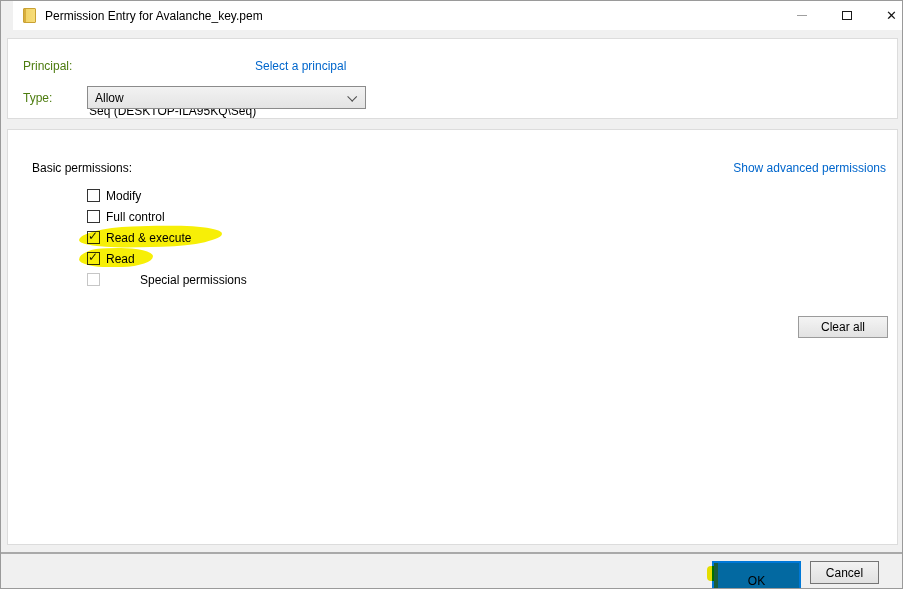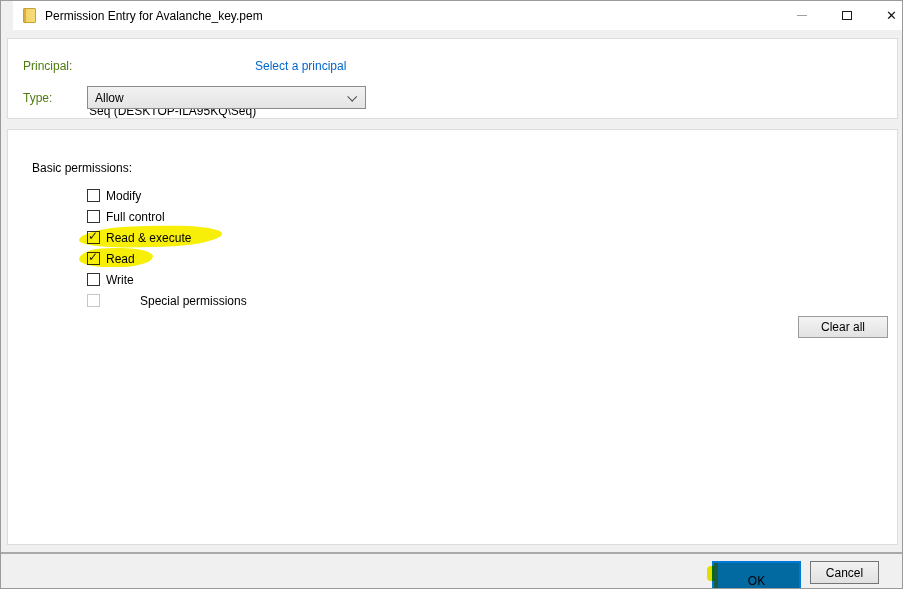--- a/index.html
+++ b/index.html
@@ -91,20 +91,21 @@
     <a class="link" id="principal-link">Select a principal</a>
     <div class="field-label" id="type-label">Type:</div>
     <div id="type-select">
       <span>Allow</span>
       <span id="type-chevron"></span>
     </div>
   </div>
 
   <div class="panel" id="panel-permissions">
     <div id="basic-label">Basic permissions:</div>
+    <a class="link" id="advanced-link">Show advanced permissions</a>
     <div id="perm-list">
         <div class="perm-row">
           <span class="checkbox"></span>
           <span class="perm-label">Modify</span>
         </div>
         <div class="perm-row">
           <span class="checkbox"></span>
           <span class="perm-label">Full control</span>
         </div>
         <div class="perm-row">
@@ -114,24 +115,20 @@
           <span class="perm-label">Read &amp; execute</span>
           <span class="hl" style="left: -8px; top: -1px; width: 143px; height: 21px; transform: rotate(-1.6deg);"></span>
         </div>
         <div class="perm-row">
           <span class="checkbox">
             <span class="check">✓</span>
           </span>
           <span class="perm-label">Read</span>
           <span class="hl" style="left: -8px; top: 0px; width: 74px; height: 19px; transform: rotate(-0.8deg);"></span>
         </div>
-        <div class="perm-row">
-          <span class="checkbox"></span>
-          <span class="perm-label">Write</span>
-        </div>
         <div class="perm-row disabled">
           <span class="checkbox"></span>
           <span class="perm-label">Special permissions</span>
         </div>
       </div>
     <div class="btn" id="clear-all-btn">
       <span>Clear all</span>
     </div>
   </div>
 

